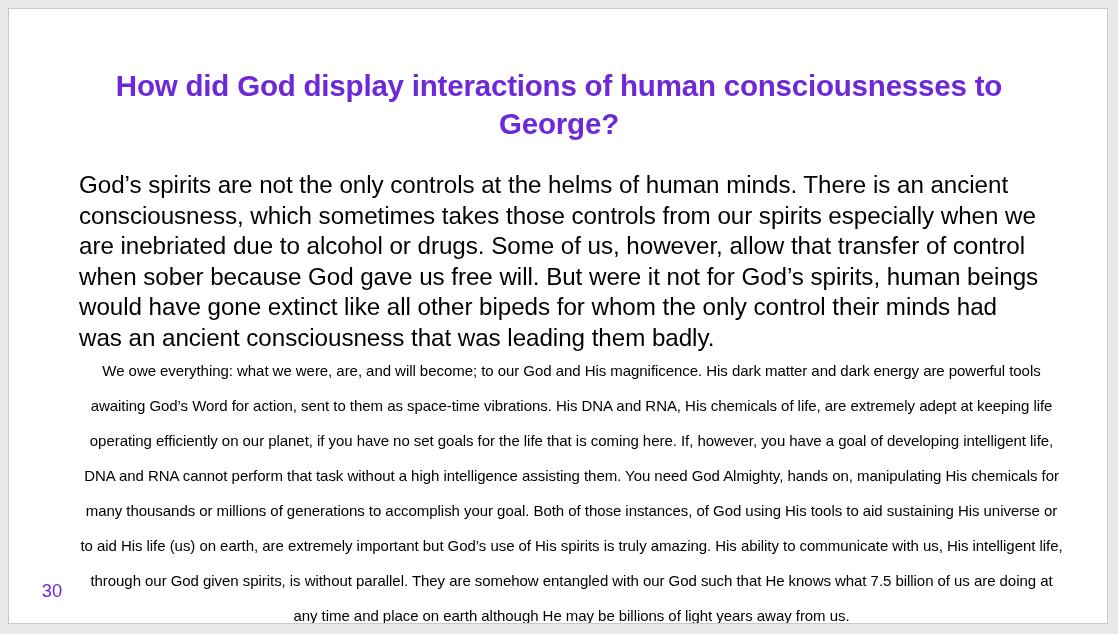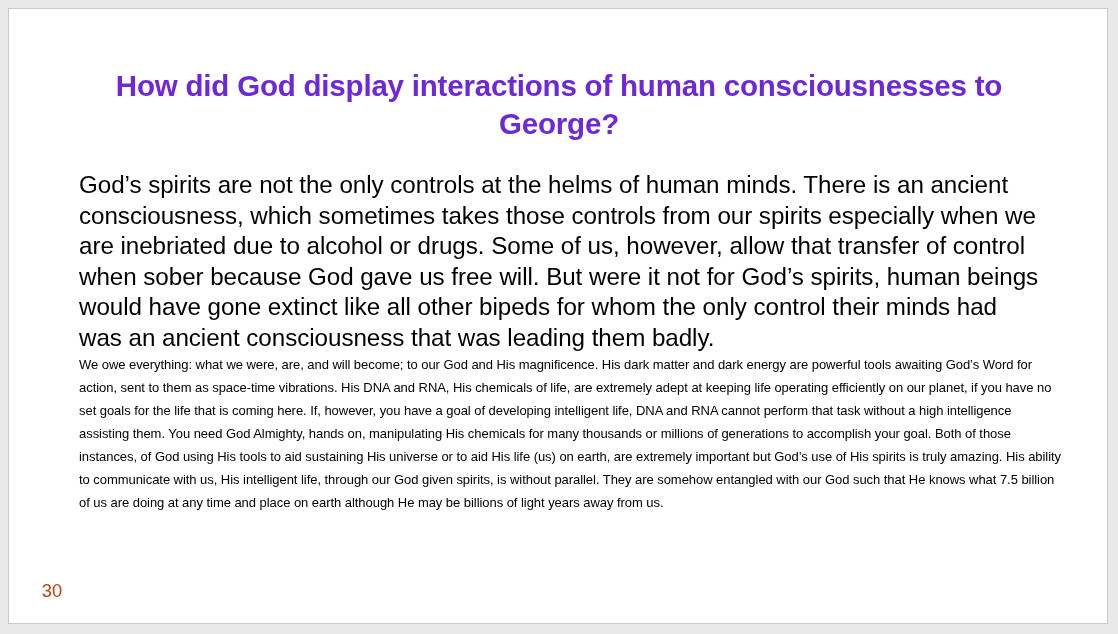--- a/index.html
+++ b/index.html
@@ -60,34 +60,34 @@
     margin-top: 8px;
   }
 
   
   .body-small {
     position: absolute;
     left: 70px;
     top: 344px;
     width: 985px;
     color: #000000;
-    font-size: 13px;
-    line-height: 23px;
-    text-align: left;
+    font-size: 15px;
+    line-height: 35px;
+    text-align: center;
     letter-spacing: -0.05px;
   }
 
   
   .slide-number {
     position: absolute;
     left: 25px;
     top: 570px;
     width: 36px;
     text-align: center;
-    color: #c2410c;
+    color: #6d28d9;
     font-size: 18.3px;
     line-height: 24px;
   }
 </style>
 </head>
 <body>
 
 <div class="slide-frame">
   <div class="slide-canvas">
 

